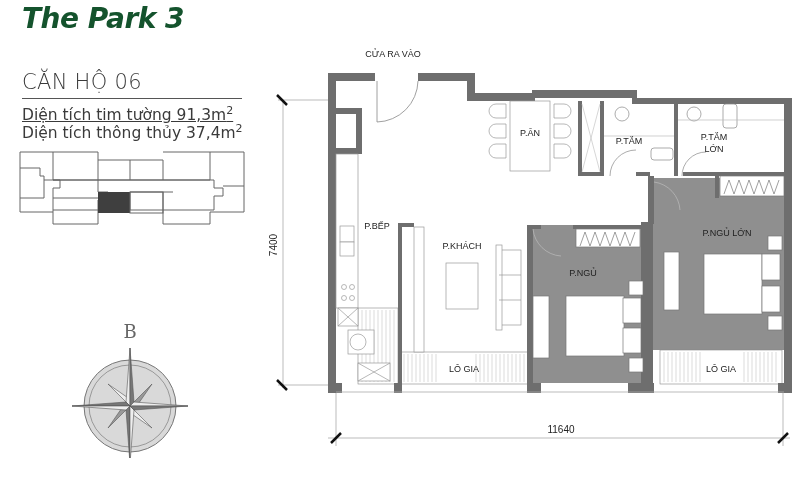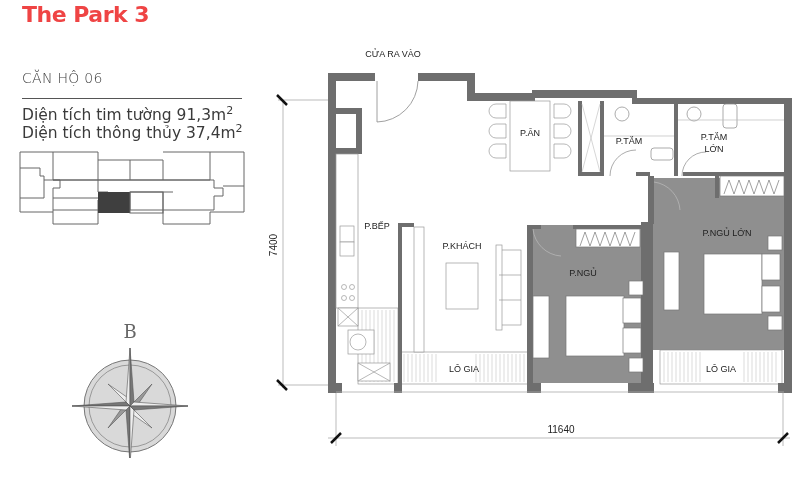--- a/index.html
+++ b/index.html
@@ -1,22 +1,22 @@
 <!DOCTYPE html>
 <html><head>
 <meta charset="utf-8">
 <style>
   html, body { margin: 0; padding: 0; background: #ffffff; }
   body { width: 800px; height: 500px; position: relative; overflow: hidden; font-family: "Liberation Sans", sans-serif; color: #111; }
-  .title { position: absolute; left: 22px; top: 2px; font-family: "DejaVu Sans", sans-serif; font-weight: bold; font-size: 22px; letter-spacing: -0.5px; color: #ef4444; }
-  .unit { position: absolute; left: 22px; top: 70px; font-family: "DejaVu Sans", sans-serif; font-size: 14px; font-weight: 300; color: #3a3a3a; letter-spacing: 0.3px; }
+  .title { position: absolute; left: 22px; top: 2px; font-family: "DejaVu Sans", sans-serif; font-weight: bold; font-size: 28px; letter-spacing: -0.5px; color: #14532d; font-style: italic; }
+  .unit { position: absolute; left: 22px; top: 70px; font-family: "DejaVu Sans", sans-serif; font-size: 21px; font-weight: 300; color: #3a3a3a; letter-spacing: 0.3px; }
   .unit-rule { position: absolute; left: 22px; top: 98px; width: 220px; height: 1px; background: #555; }
   .area { position: absolute; left: 22px; font-family: "DejaVu Sans", sans-serif; font-size: 15.5px; color: #3a3a3a; }
   .area sup { font-size: 11px; }
-  .area-1 { top: 104px; }
+  .area-1 { top: 104px; text-decoration: underline; }
   .area-2 { top: 122px; }
   .keyplan { position: absolute; left: 18px; top: 150px; }
   .compass { position: absolute; left: 70px; top: 318px; }
   .plan { position: absolute; left: 0; top: 0; }
   .room-label { font-family: "Liberation Sans", sans-serif; font-size: 9px; fill: #222; }
   .dim-label { font-family: "Liberation Sans", sans-serif; font-size: 10px; fill: #222; }
 </style>
 </head>
 <body>
 

